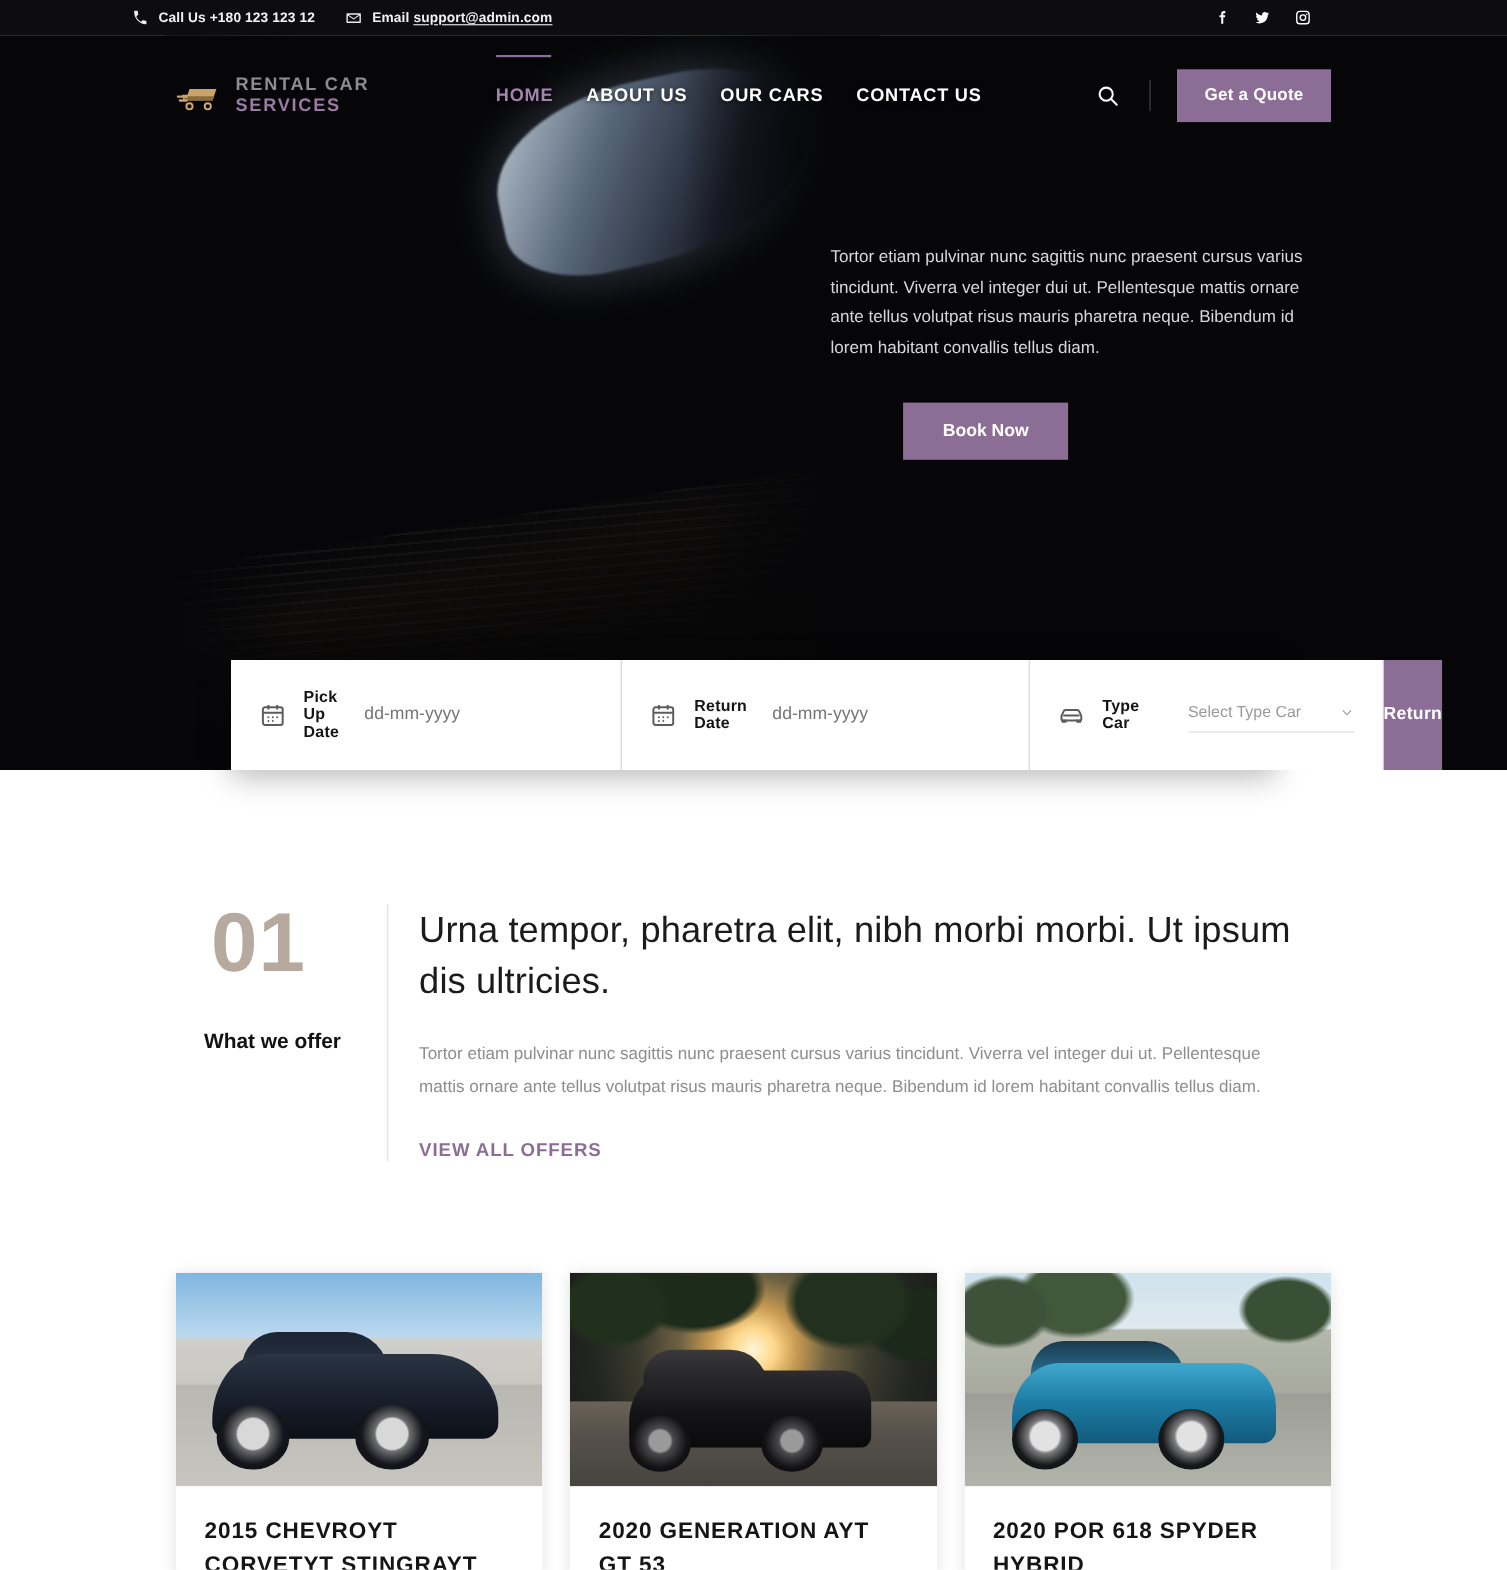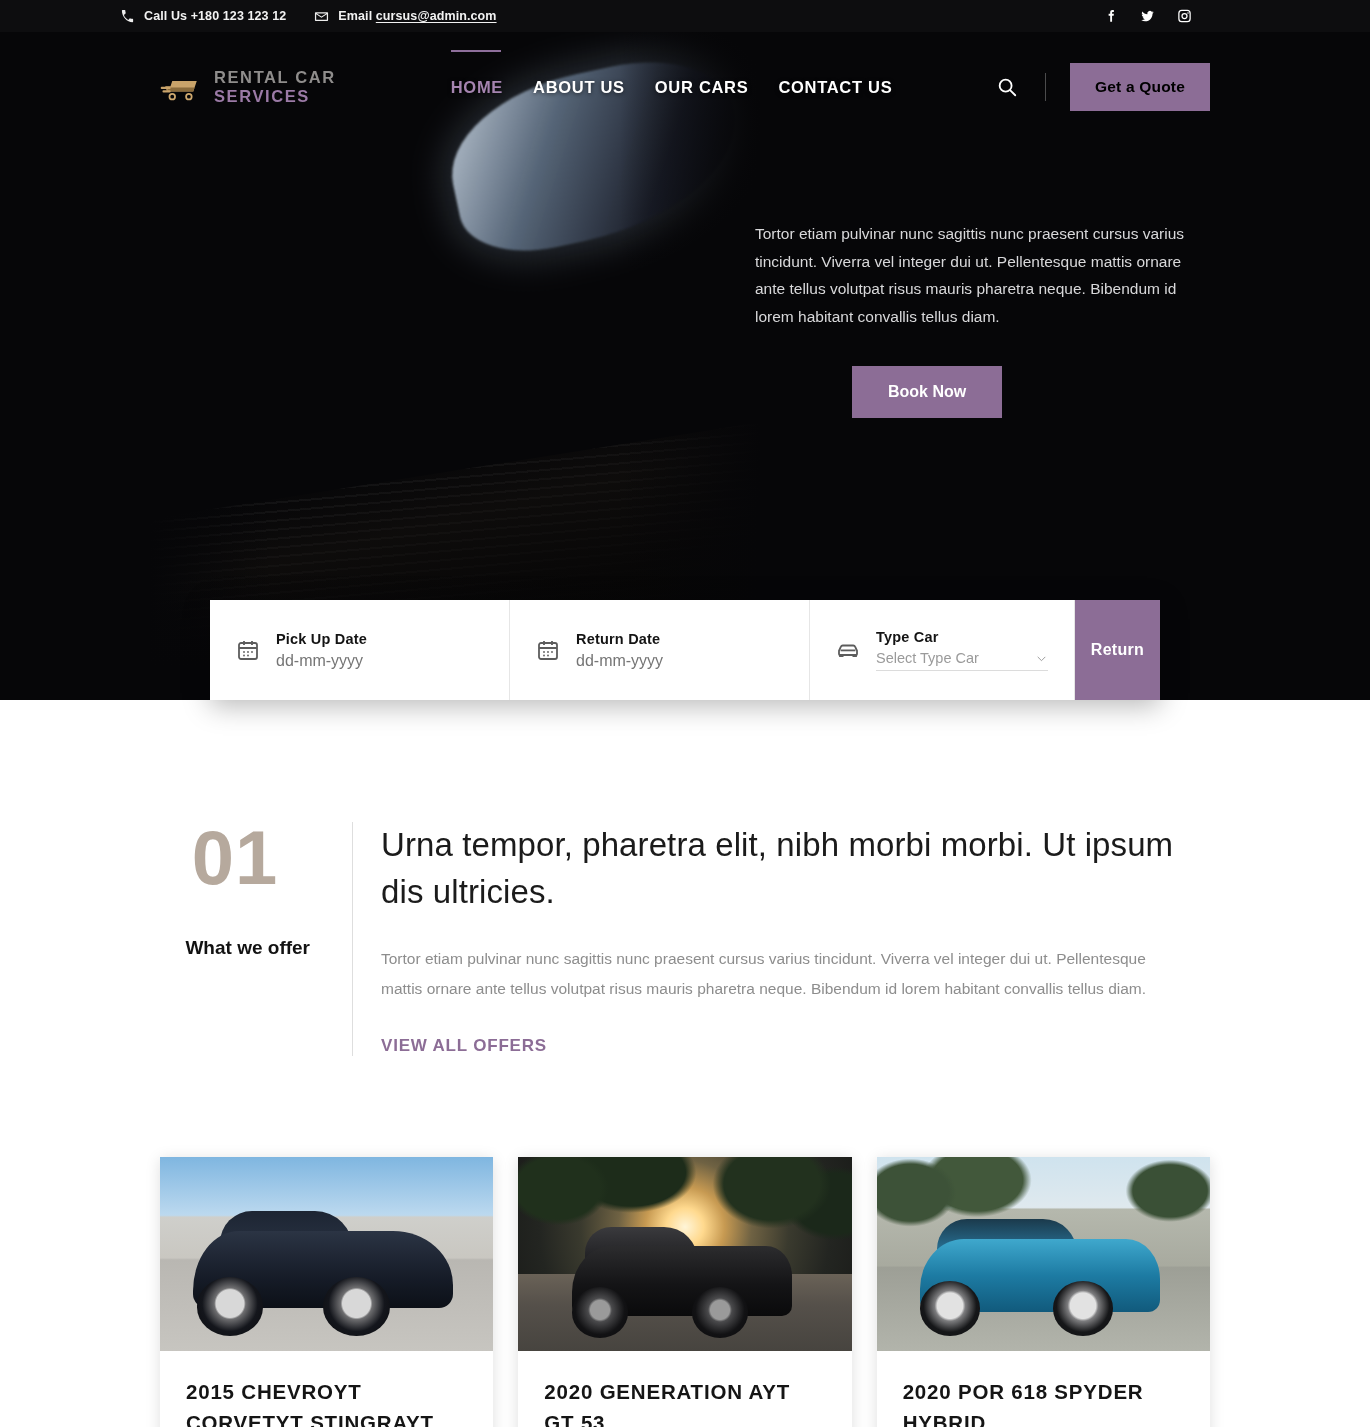--- a/index.html
+++ b/index.html
@@ -161,21 +161,21 @@
   .search-btn {
     width: 28px; height: 28px;
     background: none; border: 0; cursor: pointer;
     color: #fff; padding: 0;
     display: flex; align-items: center; justify-content: center;
   }
   .search-btn svg { width: 22px; height: 22px; display:block; }
   .nav-divider { width: 1px; height: 28px; background: rgba(255,255,255,.28); }
   .quote-btn {
     background: #8c6d96;
-    color: #000000;
+    color: #ffffff;
     border: 0;
     font-family: inherit;
     font-size: 15.5px;
     font-weight: bold;
     letter-spacing: .2px;
     padding: 15px 25px;
     cursor: pointer;
   }
 
   
@@ -201,21 +201,21 @@
   }
   .book-btn {
     background: #8c6d96;
     color: #fff;
     border: 0;
     font-family: inherit;
     font-size: 16px;
     font-weight: bold;
     padding: 17px 36px;
     cursor: pointer;
-    margin-left: 97px;
+    margin-left: 66px;
     display: block;
   }
 
   
   .bookbar {
     position: absolute;
     left: 210px; top: 600px;
     width: 950px; height: 100px;
     display: flex;
     z-index: 35;
@@ -225,21 +225,21 @@
     flex: 1;
     background: #ffffff;
     display: flex;
     align-items: center;
     gap: 16px;
     padding: 0 26px;
     border-right: 1px solid #e6e6e6;
   }
   .bf-icon { width: 24px; height: 24px; color: #5c5c5c; flex: none; }
   .bf-icon svg { width:100%; height:100%; display:block; fill: none; stroke: currentColor; stroke-width: 1.8; }
-  .bf-body { display: flex; flex-direction: column; gap: 5px; min-width: 0; flex: 1; }
+  .bf-body { display: flex; flex-direction: row; gap: 23px; min-width: 0; flex: 1; }
   .bf-label {
     font-size: 14.5px; font-weight: bold; color: #141414; letter-spacing: .2px;
   }
   .bf-value {
     font-size: 16px; color: #a21caf; border: 0; outline: none;
     font-family: inherit; background: transparent; padding: 0;
   }
   .bf-select-wrap {
     display: flex; align-items: center; justify-content: space-between;
     border-bottom: 1px solid #dcdcdc; padding-bottom: 4px; width: 172px;
@@ -462,21 +462,21 @@
         </span>
         <span class="tb-text"><span>Call Us</span> <span>+180 123 123 12</span></span>
       </div>
 
       <div class="tb-item">
         <span class="tb-icon">
           <svg viewBox="0 0 24 24">
               <path d="M2.5 5h19c.55 0 1 .45 1 1v12c0 .55-.45 1-1 1h-19c-.55 0-1-.45-1-1V6c0-.55.45-1 1-1zm1.9 2L12 12.1 19.6 7H4.4zM3.5 8.3V17h17V8.3l-8.5 5.7-8.5-5.7z"></path>
             </svg>
         </span>
-        <span class="tb-text"><span>Email</span> <span class="tb-link">cursus@admin.com</span></span>
+        <span class="tb-text"><span>Email</span> <span class="tb-link">support@admin.com</span></span>
       </div>
 
     </div>
 
     <div class="topbar-right">
       <a class="social-icon" href="#">
         <svg viewBox="0 0 24 24">
             <path d="M14.5 8.5V6.8c0-.8.2-1.3 1.4-1.3h1.5V2.6c-.3 0-1.2-.1-2.2-.1-2.2 0-3.7 1.3-3.7 3.8v2.2H9v3h2.5V21h3V11.5h2.5l.4-3h-2.9z"></path>
           </svg>
       </a>

